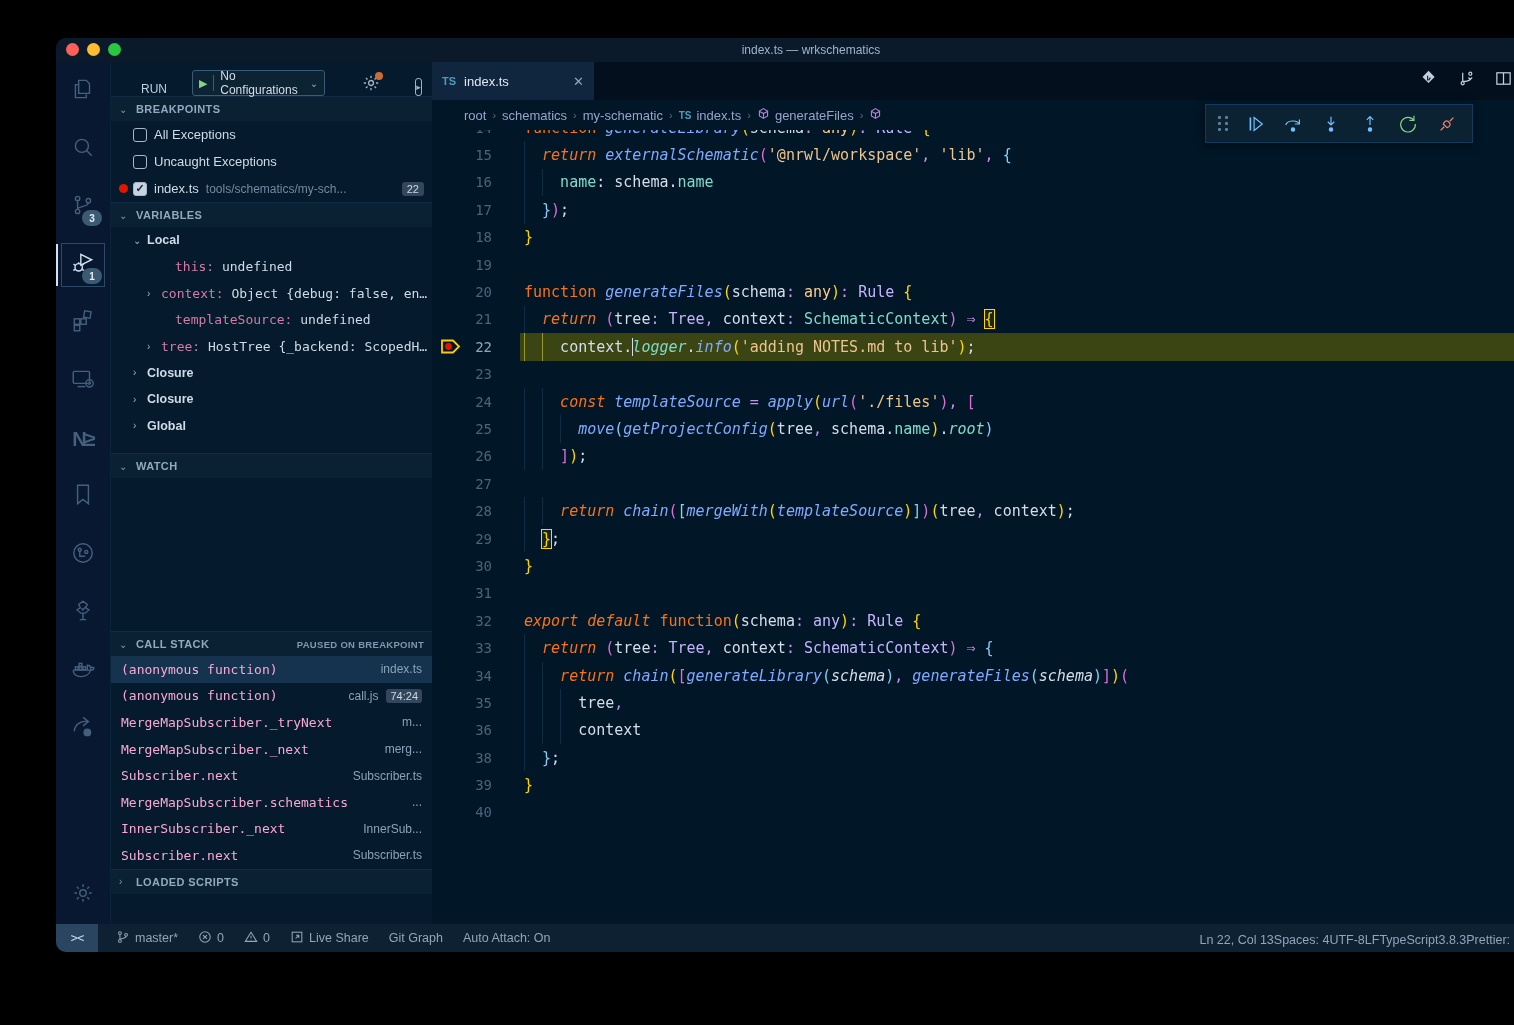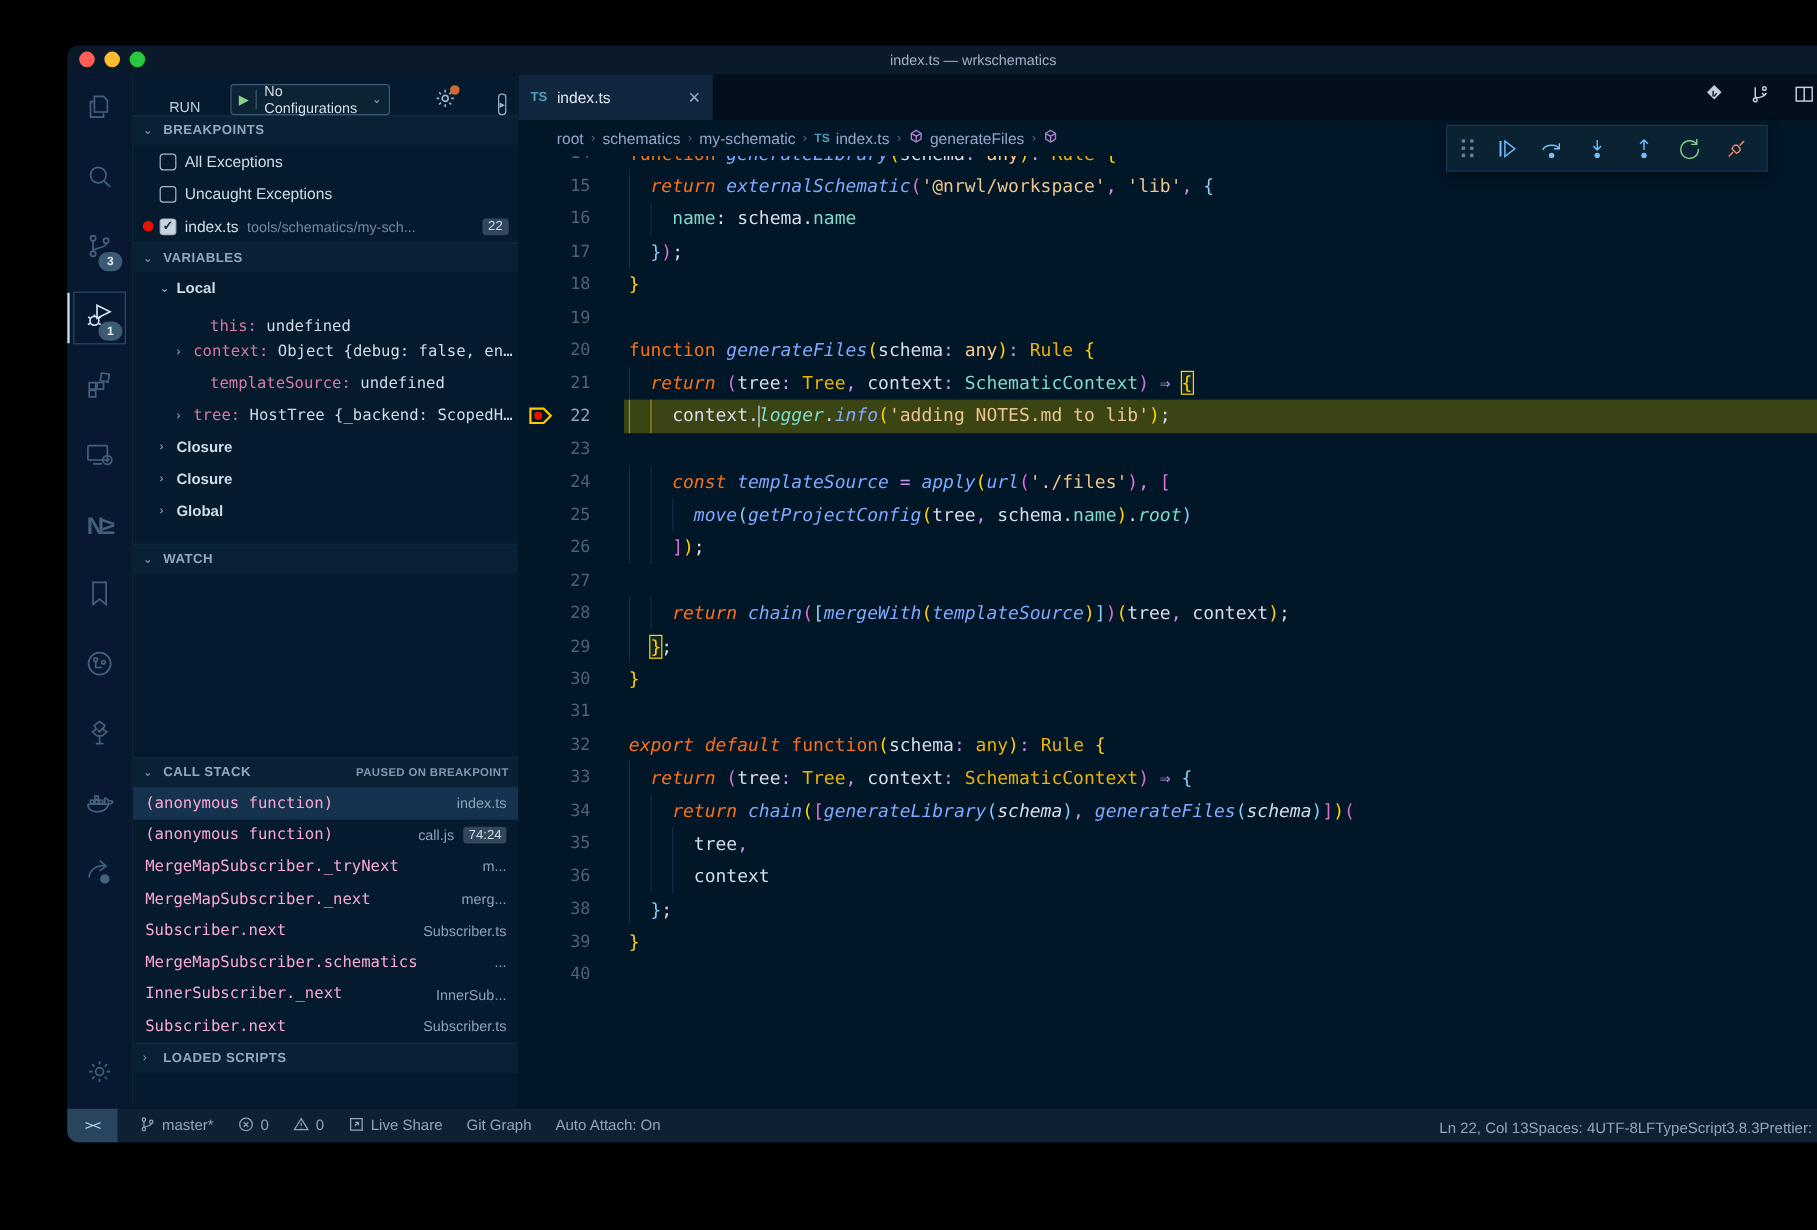--- a/index.html
+++ b/index.html
@@ -81,21 +81,21 @@
   .line.hl .lnum{color:#8fa8bc;}
   .ltext{position:absolute;left:92px;z-index:2;}
   .line.hl::before{content:'';position:absolute;left:88px;right:15px;top:0;bottom:0;background:#3b4413;z-index:0;}
   .iguide{position:absolute;top:0;bottom:0;width:1px;background:#0f2c42;z-index:1;}
   .line.hl .iguide{background:#96962e;}
   .bp-arrow{position:absolute;left:8px;top:5px;z-index:2;}
   .tk-kw,.tk-fn,.tk-prpI,.tk-fgI{font-style:italic;}
   .tk-kw,.tk-kwu{color:#f97316;}
   .tk-fn{color:#82aaff;}
   .tk-str{color:#ecc48d;}
-  .tk-tgr{color:#eab308;}
+  .tk-tgr{color:#c4b5fd;}
   .tk-tcy{color:#7fdbca;}
   .tk-prp,.tk-prpI{color:#7fdbca;}
   .tk-fg,.tk-fgI{color:#d6deeb;}
   .tk-pun{color:#c792ea;}
   .tk-any{color:#ffcb8b;}
   .tk-bG{color:#ffd602;}
   .tk-bO{color:#da70d6;}
   .tk-bS{color:#87cefa;}
   .tk-arr{color:#c792ea;}
   .tk-box{outline:1px solid #ffd602;outline-offset:0px;background:rgba(255,214,2,.08);}
@@ -276,21 +276,21 @@
 
     <div class="section-header">
       <span class="sh-chev">⌄</span>
       <span class="sh-title">VARIABLES</span>
     </div>
     <div id="var-rows">
         <div class="var-row" style="padding-left: 22px;">
           <span class="var-chev">⌄</span>
           <span class="scope-label">Local</span>
         </div>
-        <div class="var-row" style="padding-left: 50px; align-items: flex-end;">
+        <div class="var-row" style="padding-left: 50px;">
           <span class="var-chev"></span>
           <span class="var-name">this:</span>
           <span class="var-val">&nbsp;undefined</span>
         </div>
         <div class="var-row" style="padding-left: 36px;">
           <span class="var-chev">›</span>
           <span class="var-name">context:</span>
           <span class="var-val">&nbsp;Object {debug: false, en…</span>
         </div>
         <div class="var-row" style="padding-left: 50px;">

